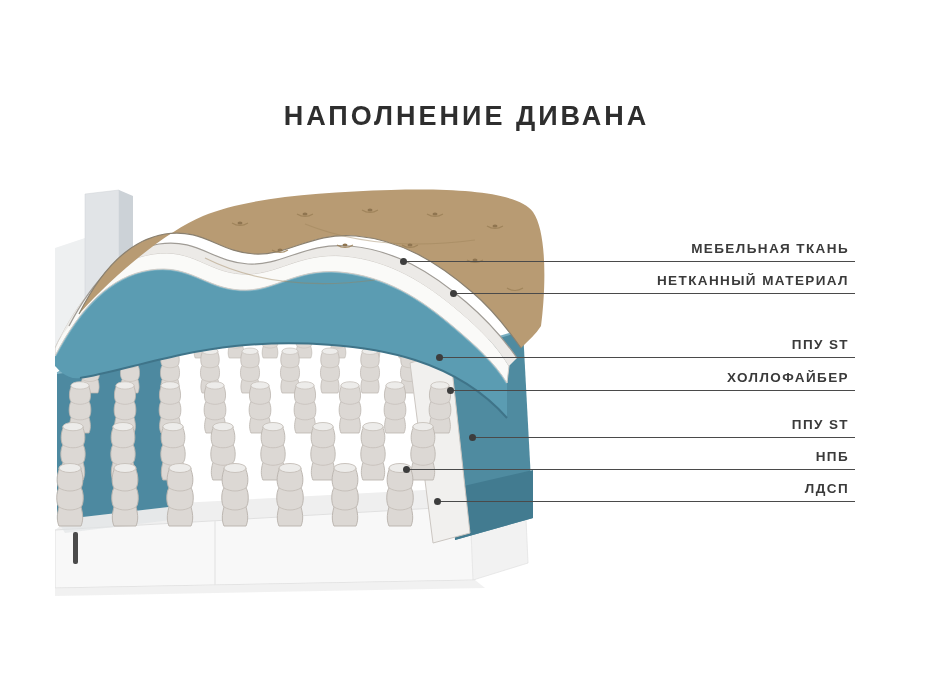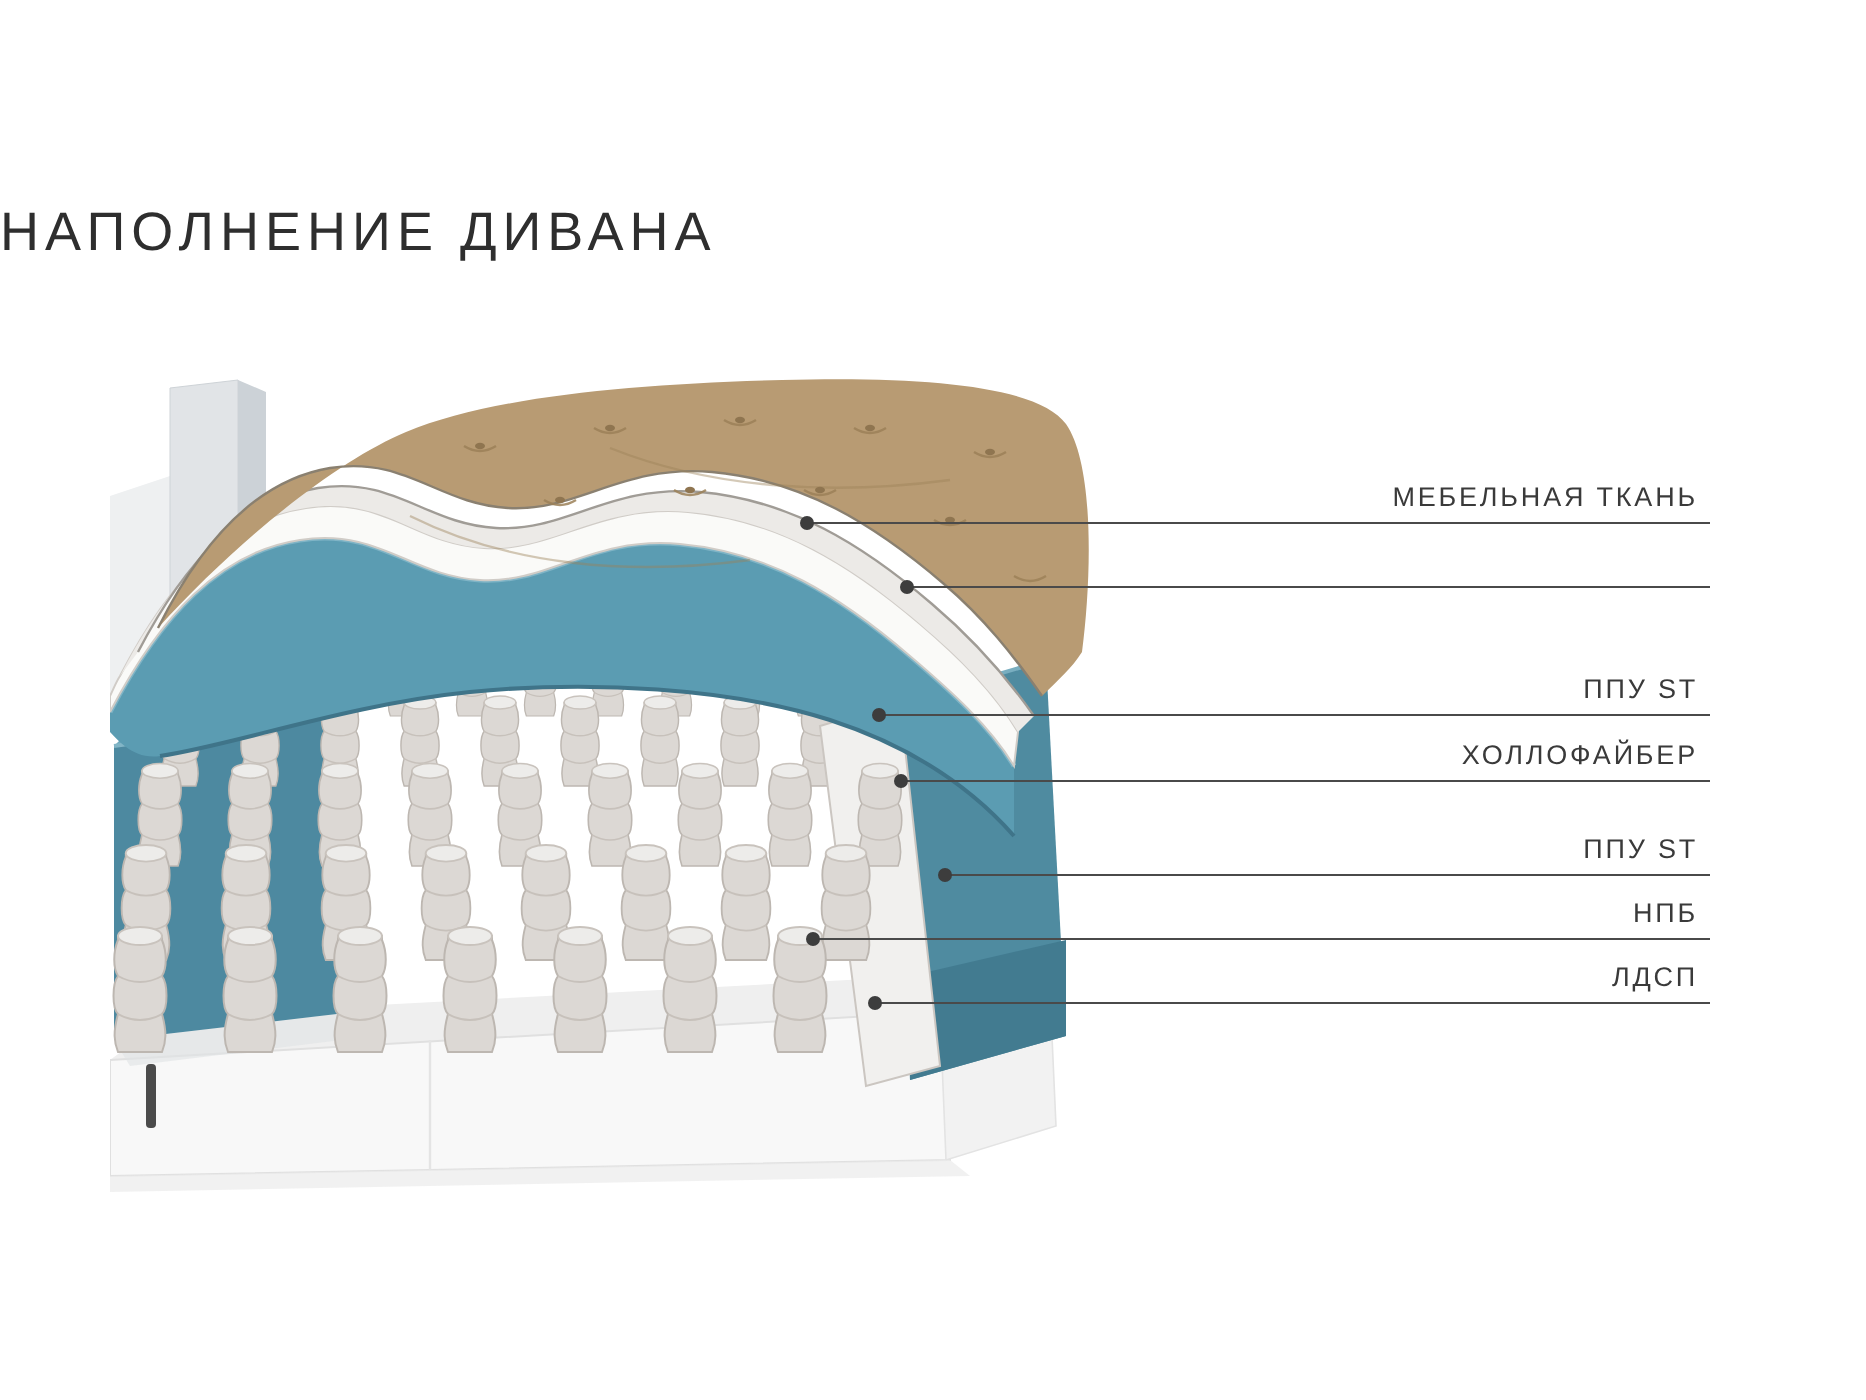--- a/index.html
+++ b/index.html
@@ -3,29 +3,30 @@
 <meta charset="utf-8">
 <style>
   html,body { margin:0; padding:0; background:#ffffff; }
   body { font-family:"Liberation Sans", sans-serif; }
   .canvas {
     position:relative; width:933px; height:700px;
     background:#ffffff; overflow:hidden;
   }
   .title {
     position:absolute; top:101px; left:0; width:100%;
-    font-size:27px; font-weight:400;
+    text-align:center; font-size:27px; font-weight:700;
     letter-spacing:3px; color:#2e2e2e; margin:0;
   }
   .scene { position:absolute; left:55px; top:188px; width:490px; height:412px; }
   .callout { position:absolute; height:30px; border-bottom:1px solid #4a4a4a; }
   .callout .lbl {
     position:absolute; right:6px; bottom:5px;
     font-size:13.5px; letter-spacing:1.4px; color:#3a3a3a;
     white-space:nowrap;
+    font-weight:bold;
   }
   .callout .dot {
     position:absolute; left:-3px; bottom:-4px;
     width:7px; height:7px; border-radius:50%; background:#3d3d3d;
   }
 </style>
 </head>
 <body>
 
 <div class="canvas">
@@ -184,20 +185,21 @@
     </svg>
   </div>
 
   <div class="callout" style="top:231px; left:403px; width:452px;">
     <span class="dot"></span>
     <span class="lbl">МЕБЕЛЬНАЯ ТКАНЬ</span>
   </div>
 
   <div class="callout" style="top:263px; left:453px; width:402px;">
     <span class="dot"></span>
+    <span class="lbl">НЕТКАННЫЙ МАТЕРИАЛ</span>
   </div>
 
 
   <div class="callout" style="top:327px; left:439px; width:416px;">
     <span class="dot"></span>
     <span class="lbl">ППУ ST</span>
   </div>
 
   <div class="callout" style="top:360px; left:450px; width:405px;">
     <span class="dot"></span>

